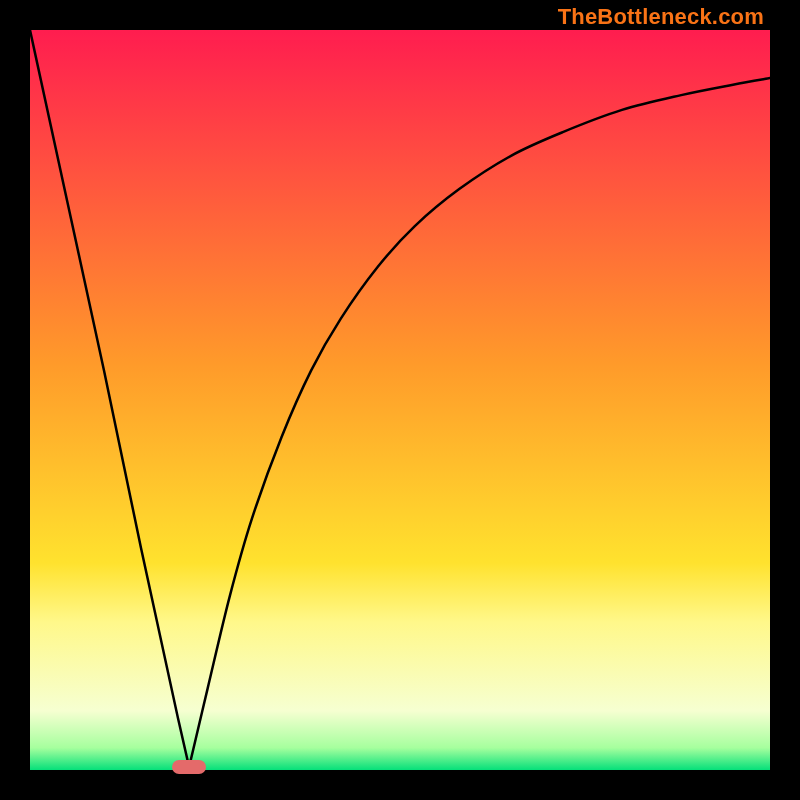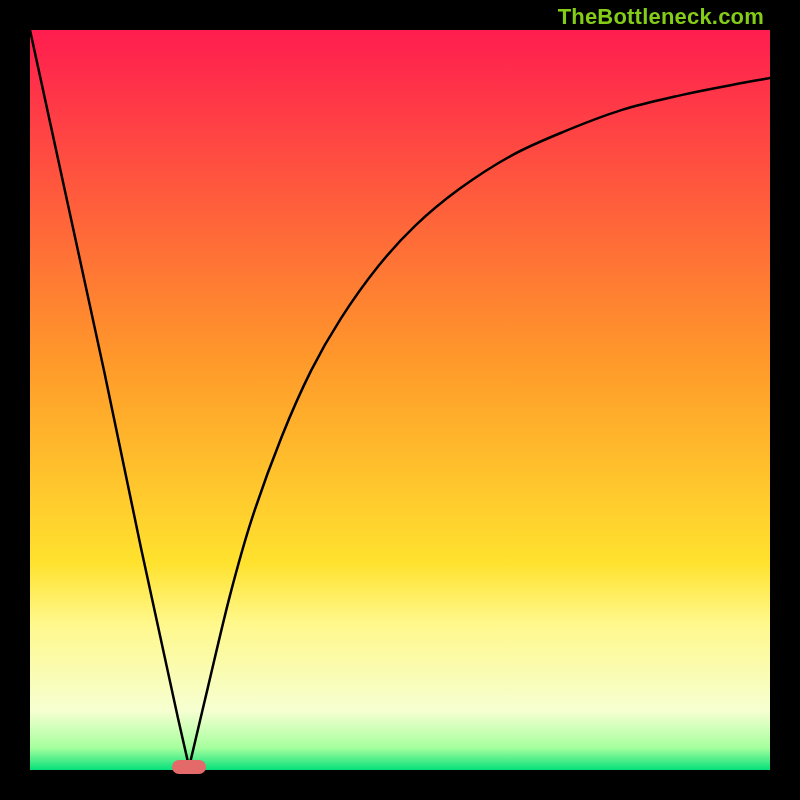--- a/index.html
+++ b/index.html
@@ -25,21 +25,21 @@
     top: 0;
     width: 740px;
     height: 740px;
   }
   .watermark {
     position: absolute;
     top: 4px;
     right: 36px;
     font-size: 22px;
     font-weight: 600;
-    color: #84cc16;
+    color: #f97316;
     letter-spacing: 0.2px;
     user-select: none;
   }
   .marker {
     position: absolute;
     width: 34px;
     height: 14px;
     border-radius: 7px;
     transform: translate(-50%, -50%);
   }

